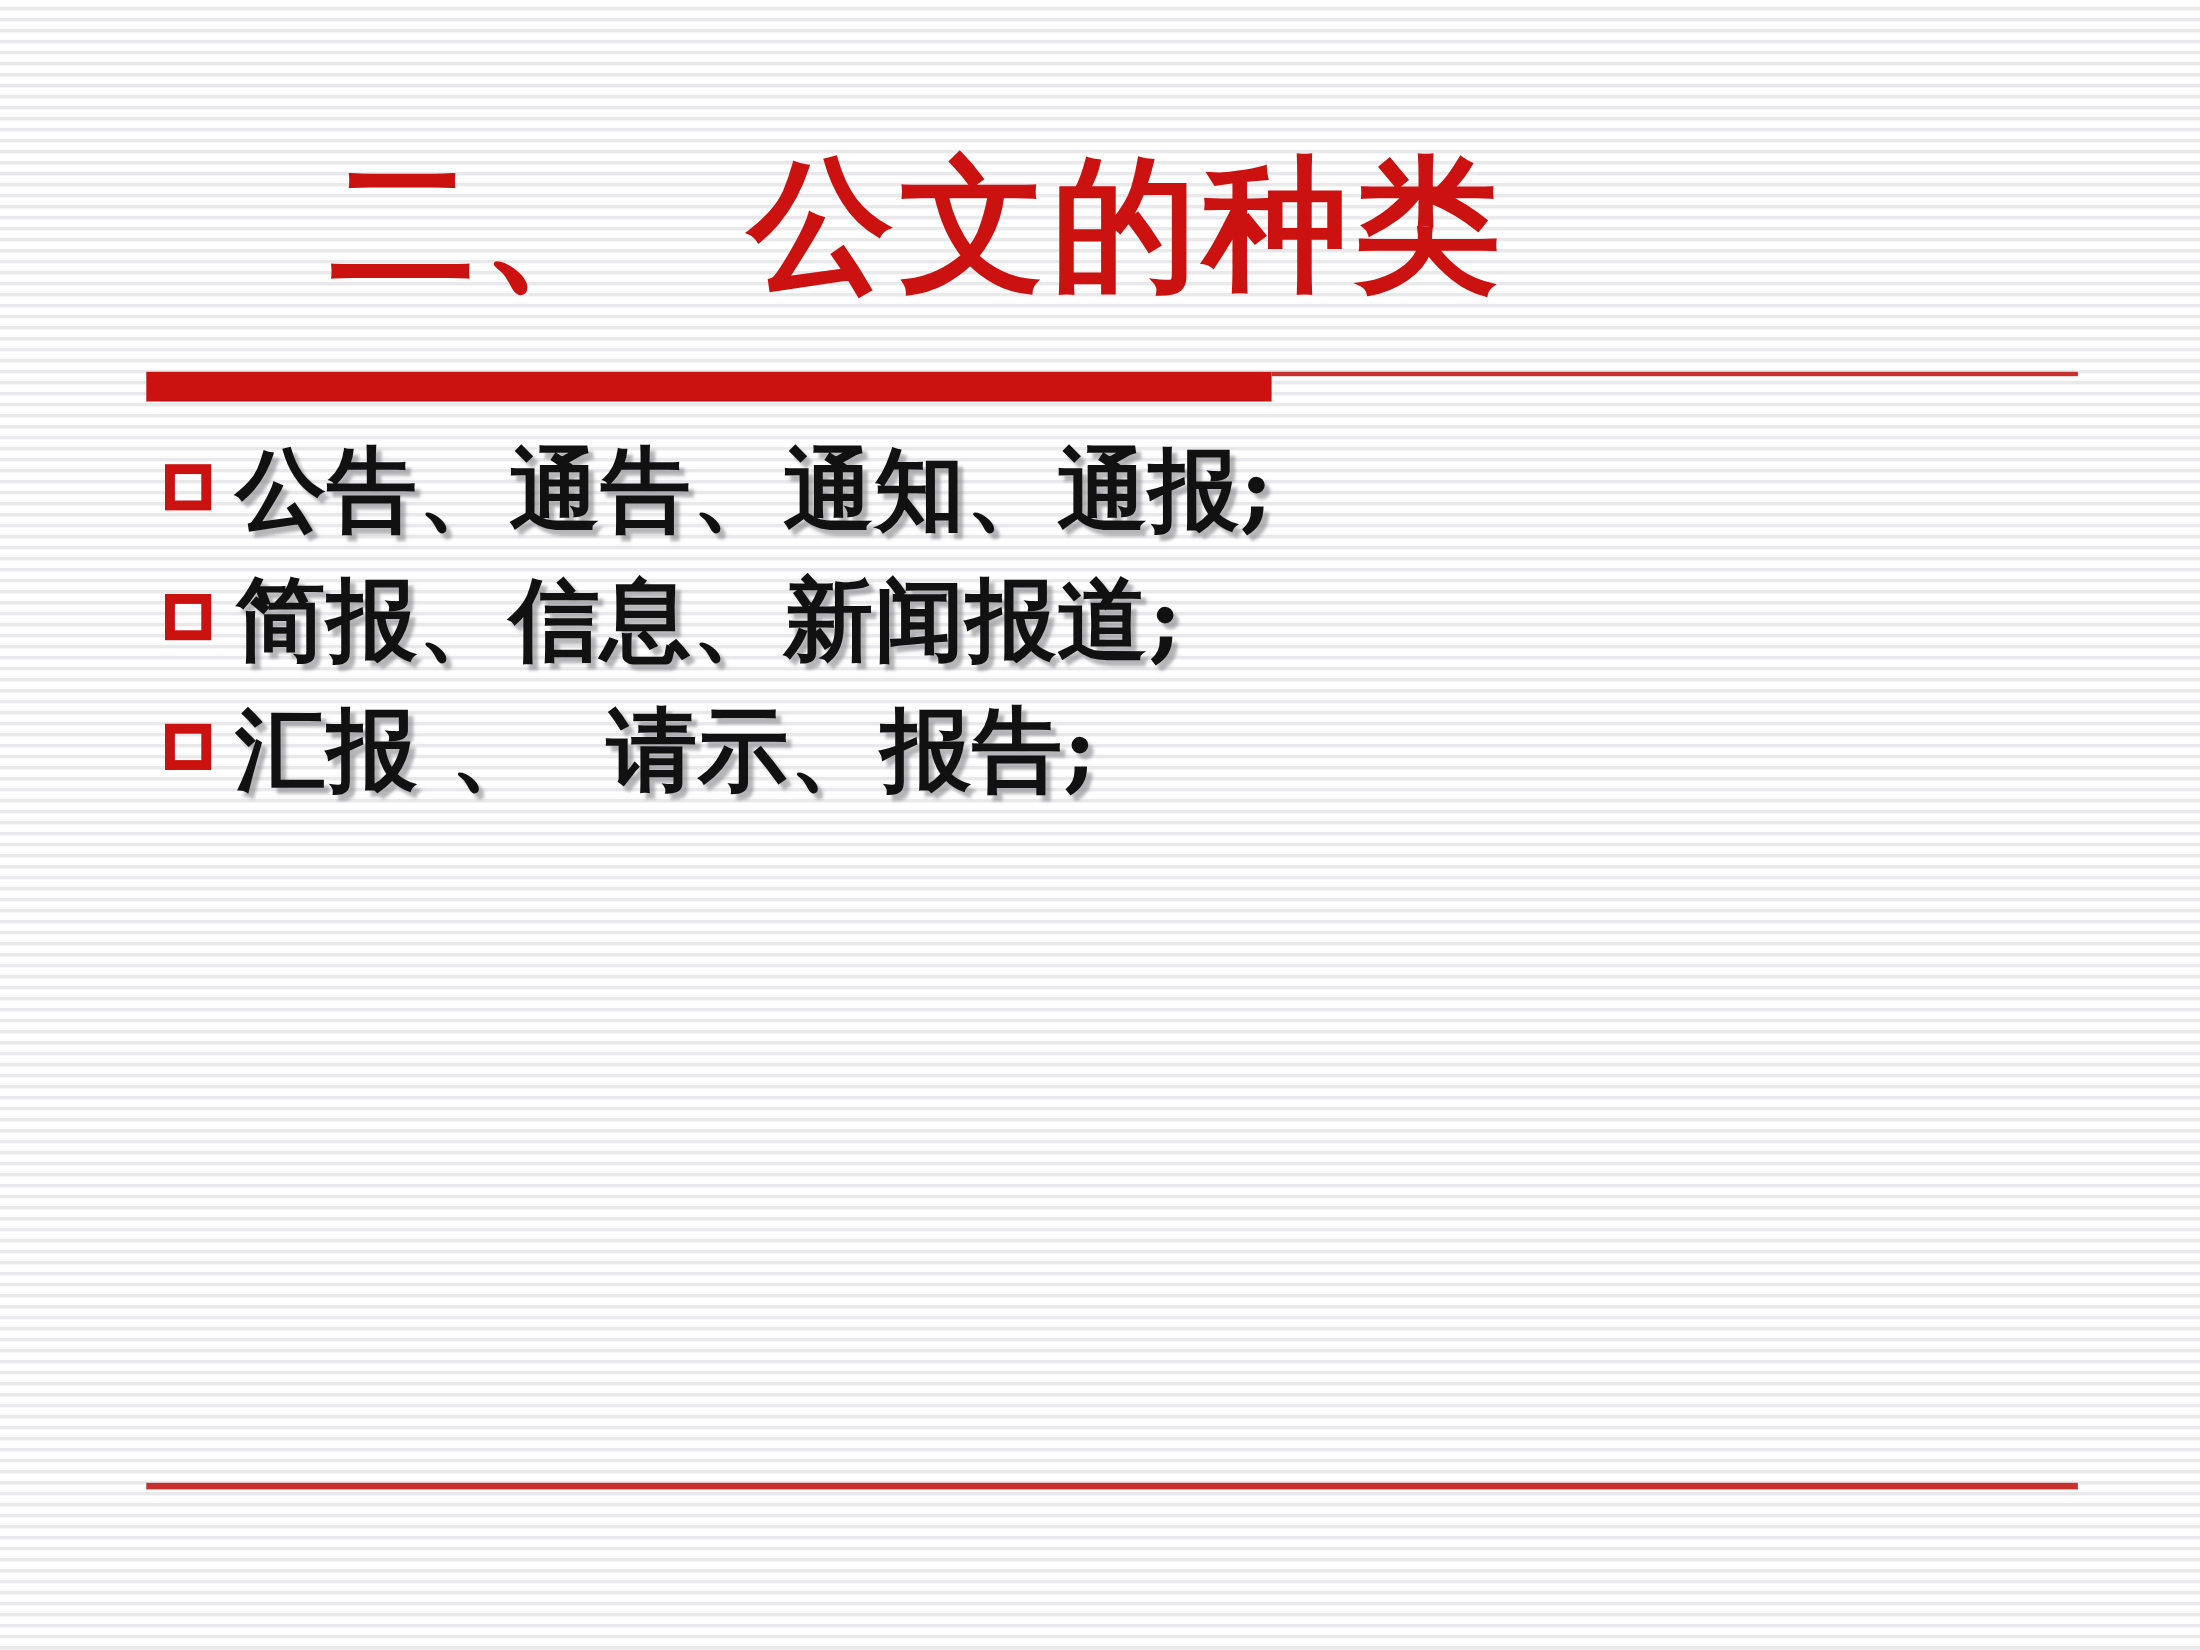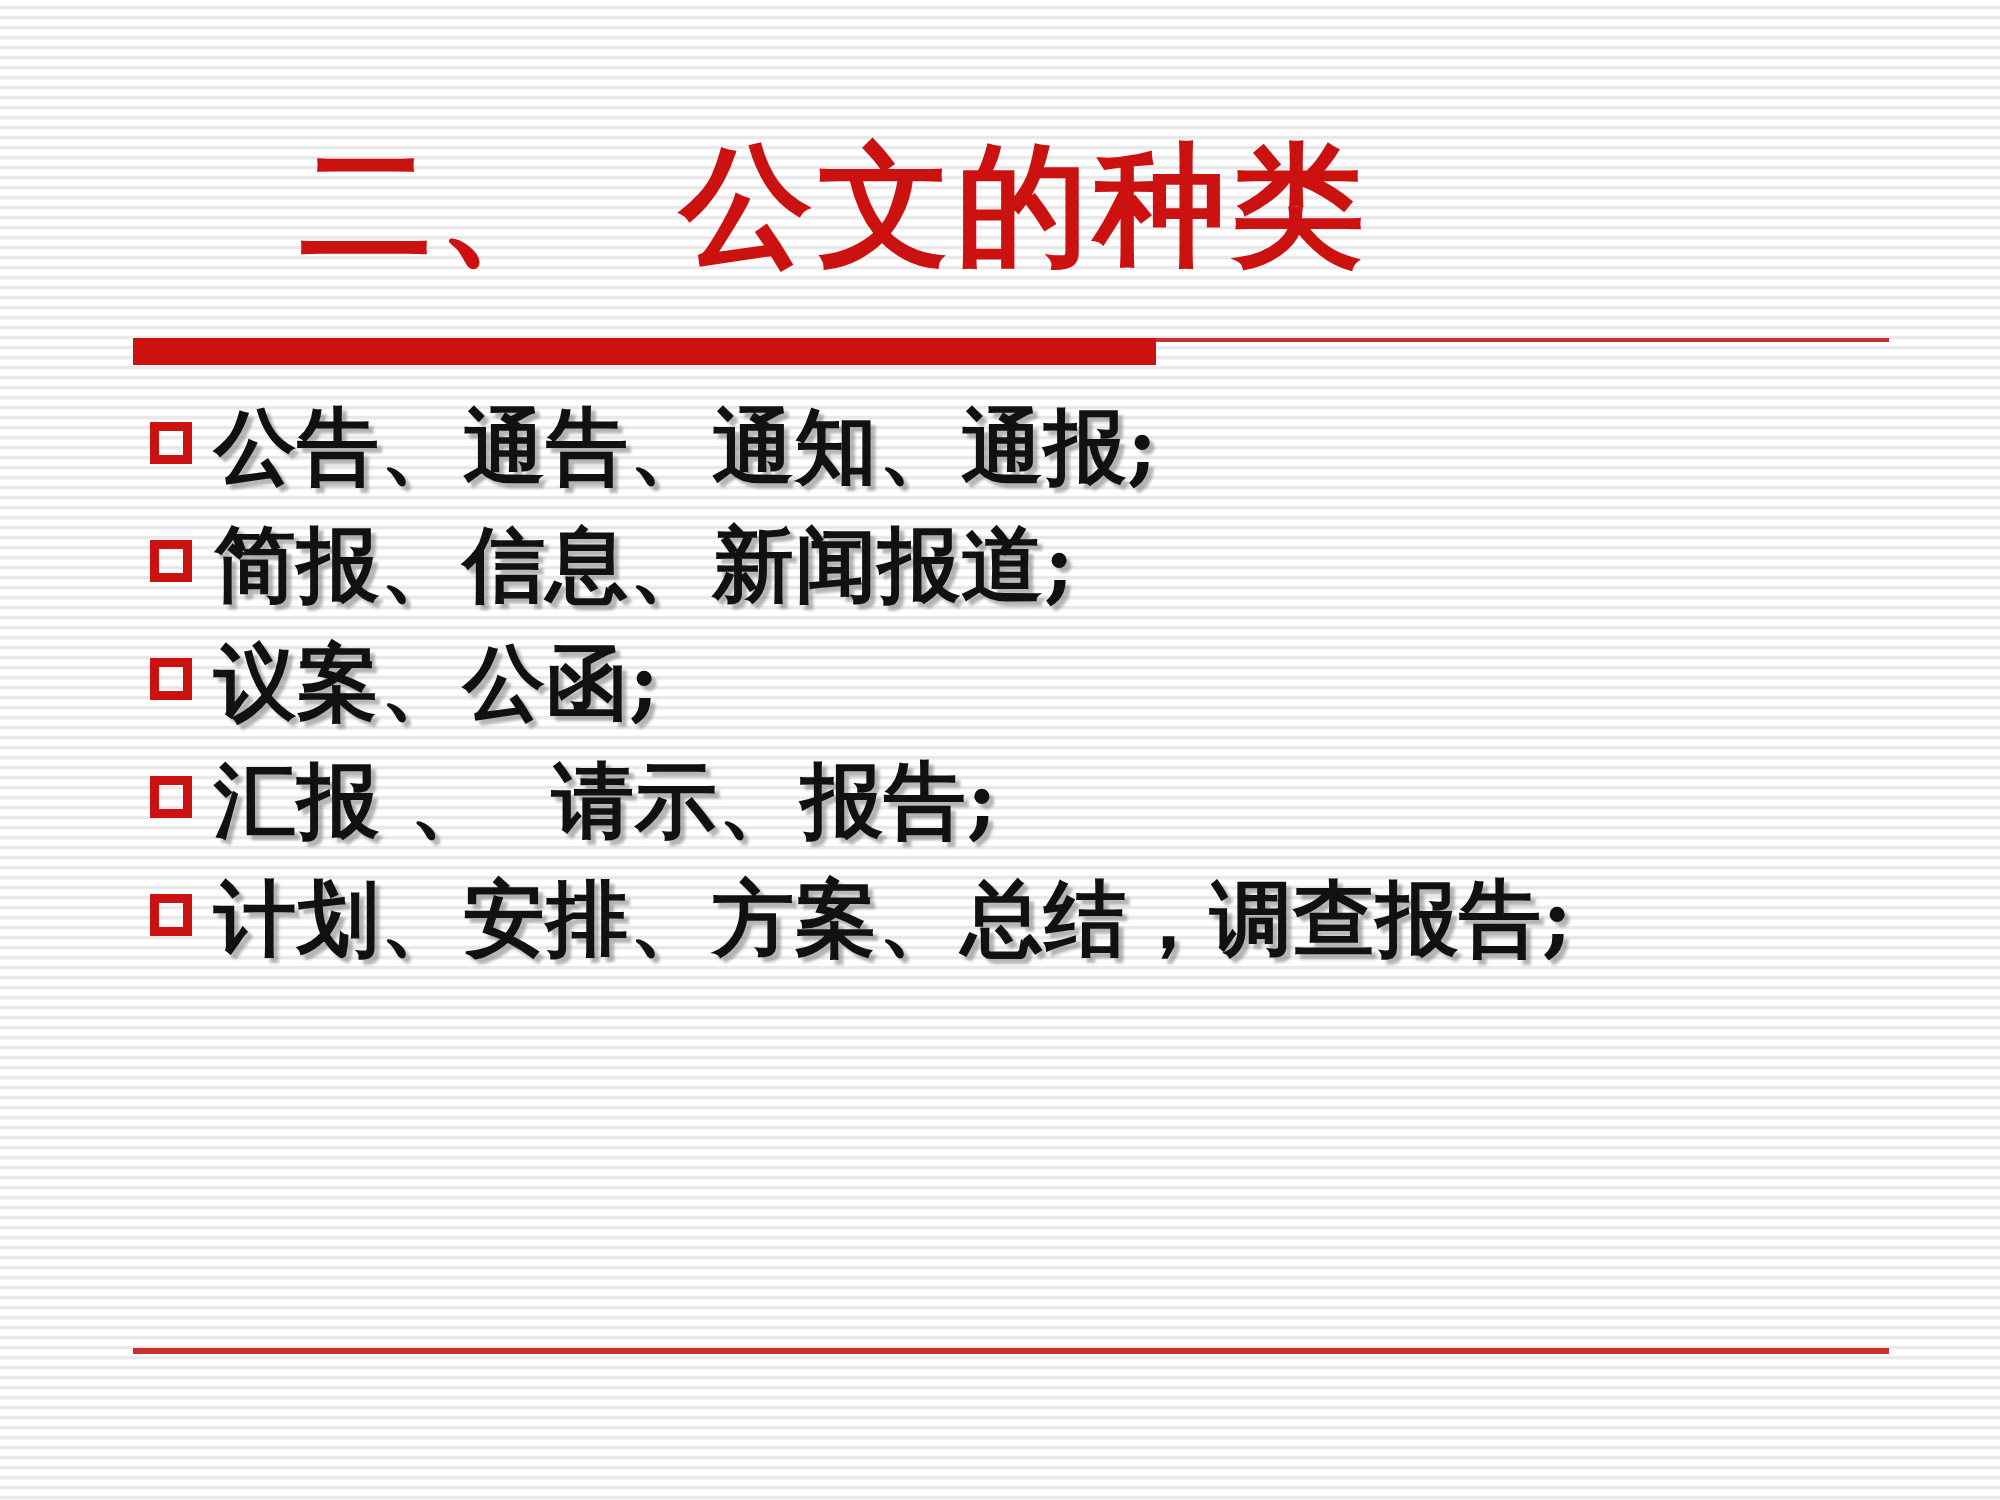--- a/index.html
+++ b/index.html
@@ -145,32 +145,24 @@
     <div class="bullet-row">
       <span class="bullet-marker"></span>
       <span class="bullet-text">公告、通告、通知、通报;</span>
     </div>
 
     <div class="bullet-row">
       <span class="bullet-marker"></span>
       <span class="bullet-text">简报、信息、新闻报道;</span>
     </div>
 
-    <div class="bullet-row">
-      <span class="bullet-marker"></span>
-      <span class="bullet-text">议案、公函;</span>
-    </div>
 
     <div class="bullet-row">
       <span class="bullet-marker"></span>
       <span class="bullet-text">汇报 、  请示、报告;</span>
     </div>
 
-    <div class="bullet-row">
-      <span class="bullet-marker"></span>
-      <span class="bullet-text">计划、安排、方案、总结，调查报告;</span>
-    </div>
 
   </div>
 
   <div id="footer-rule"></div>
 
 </div>
 
 </body></html>

